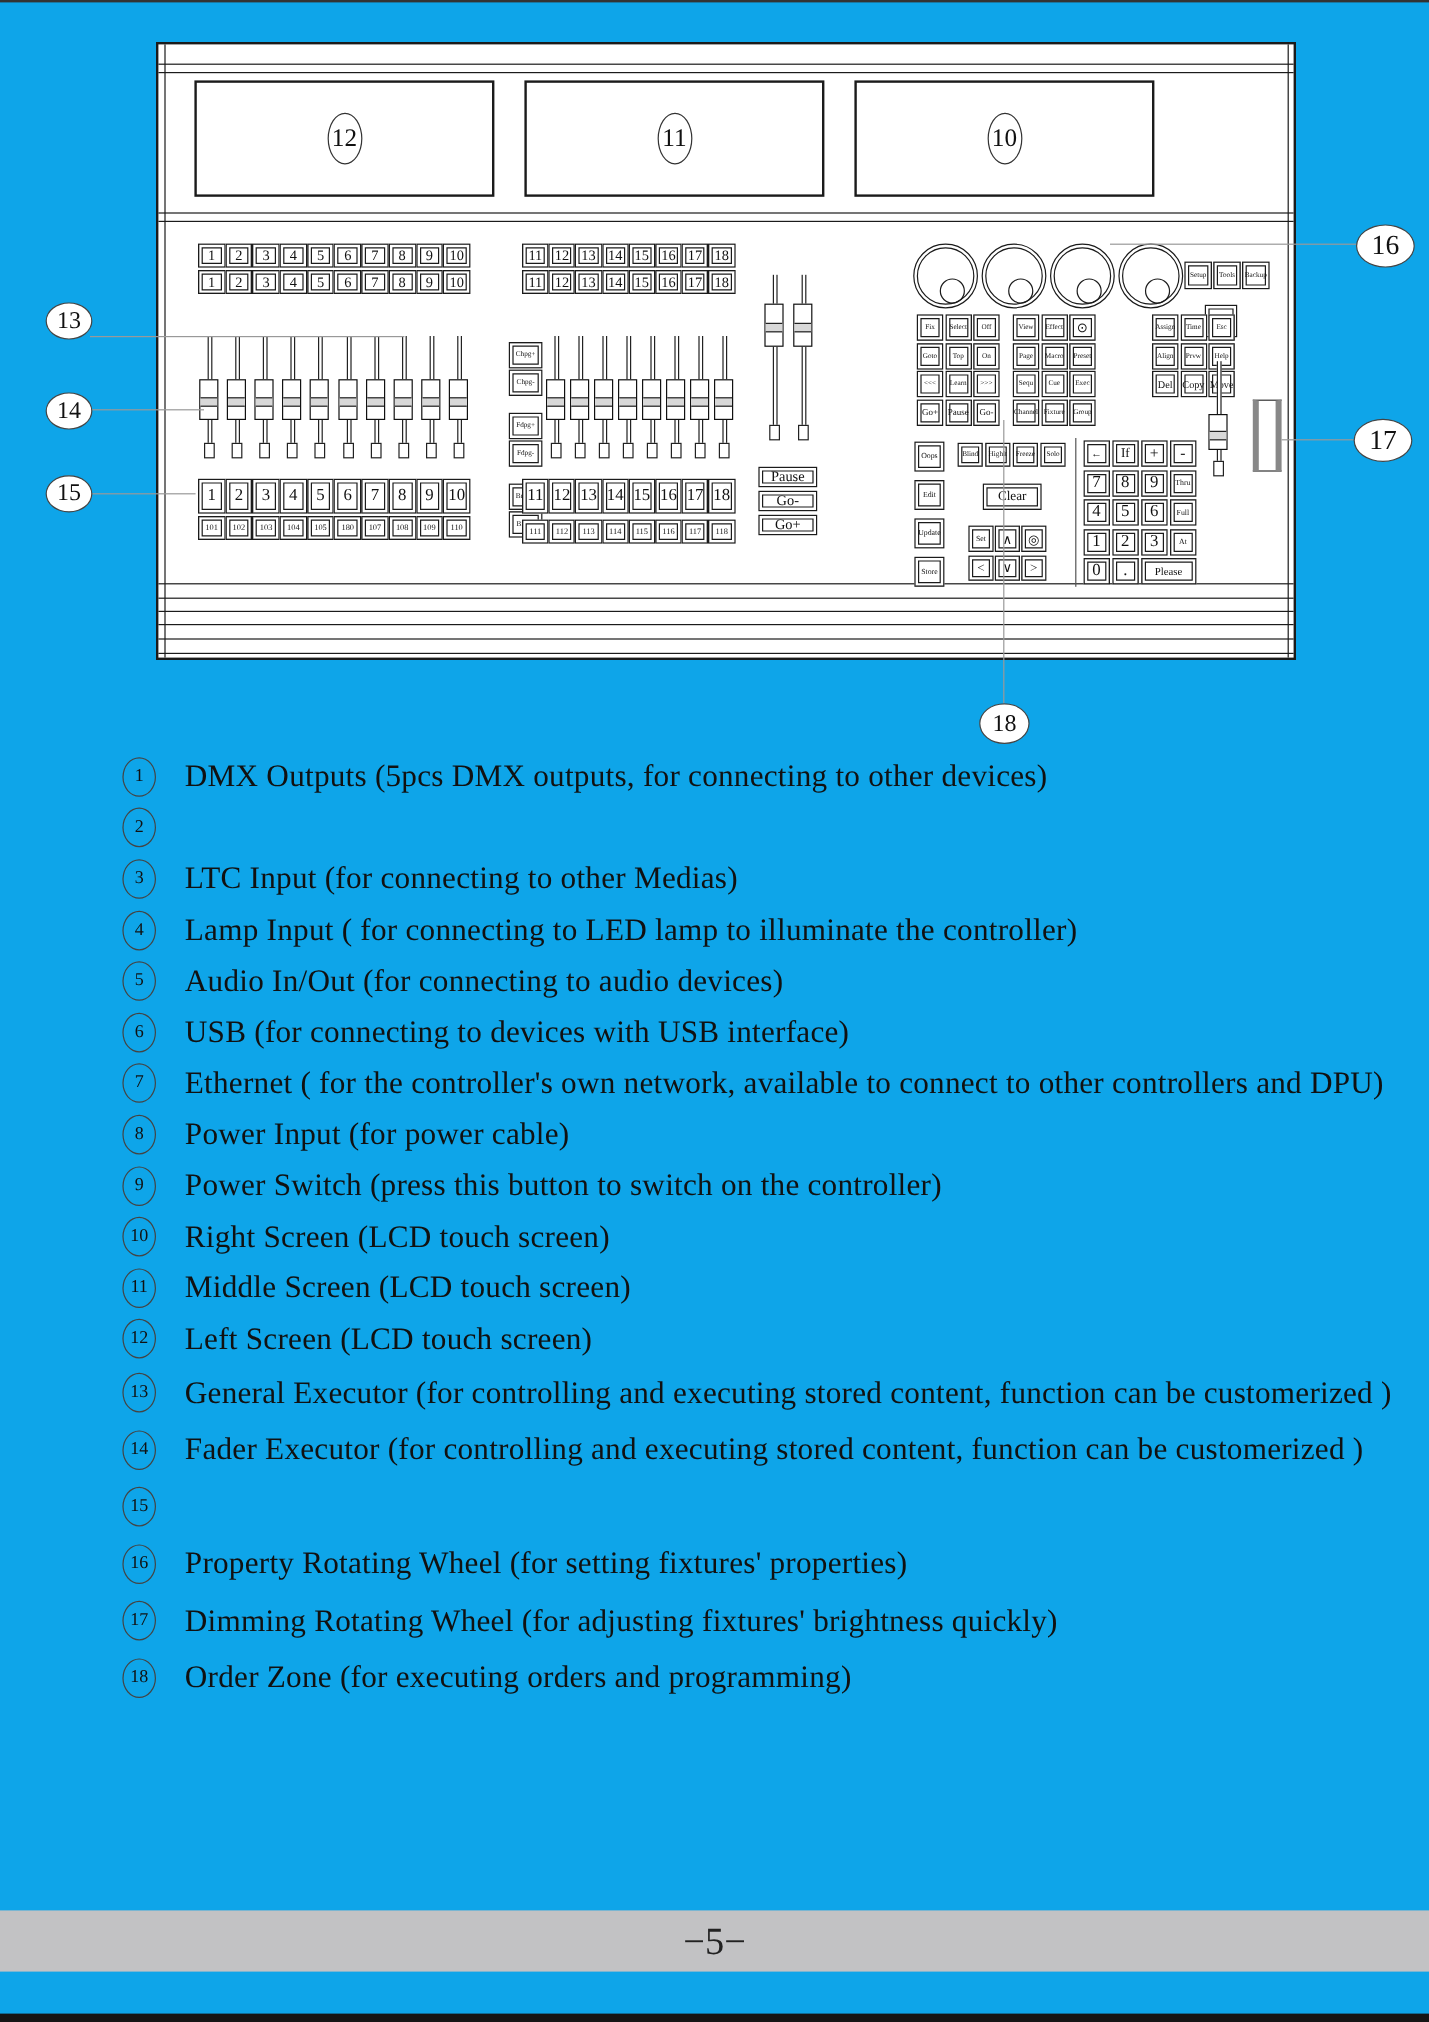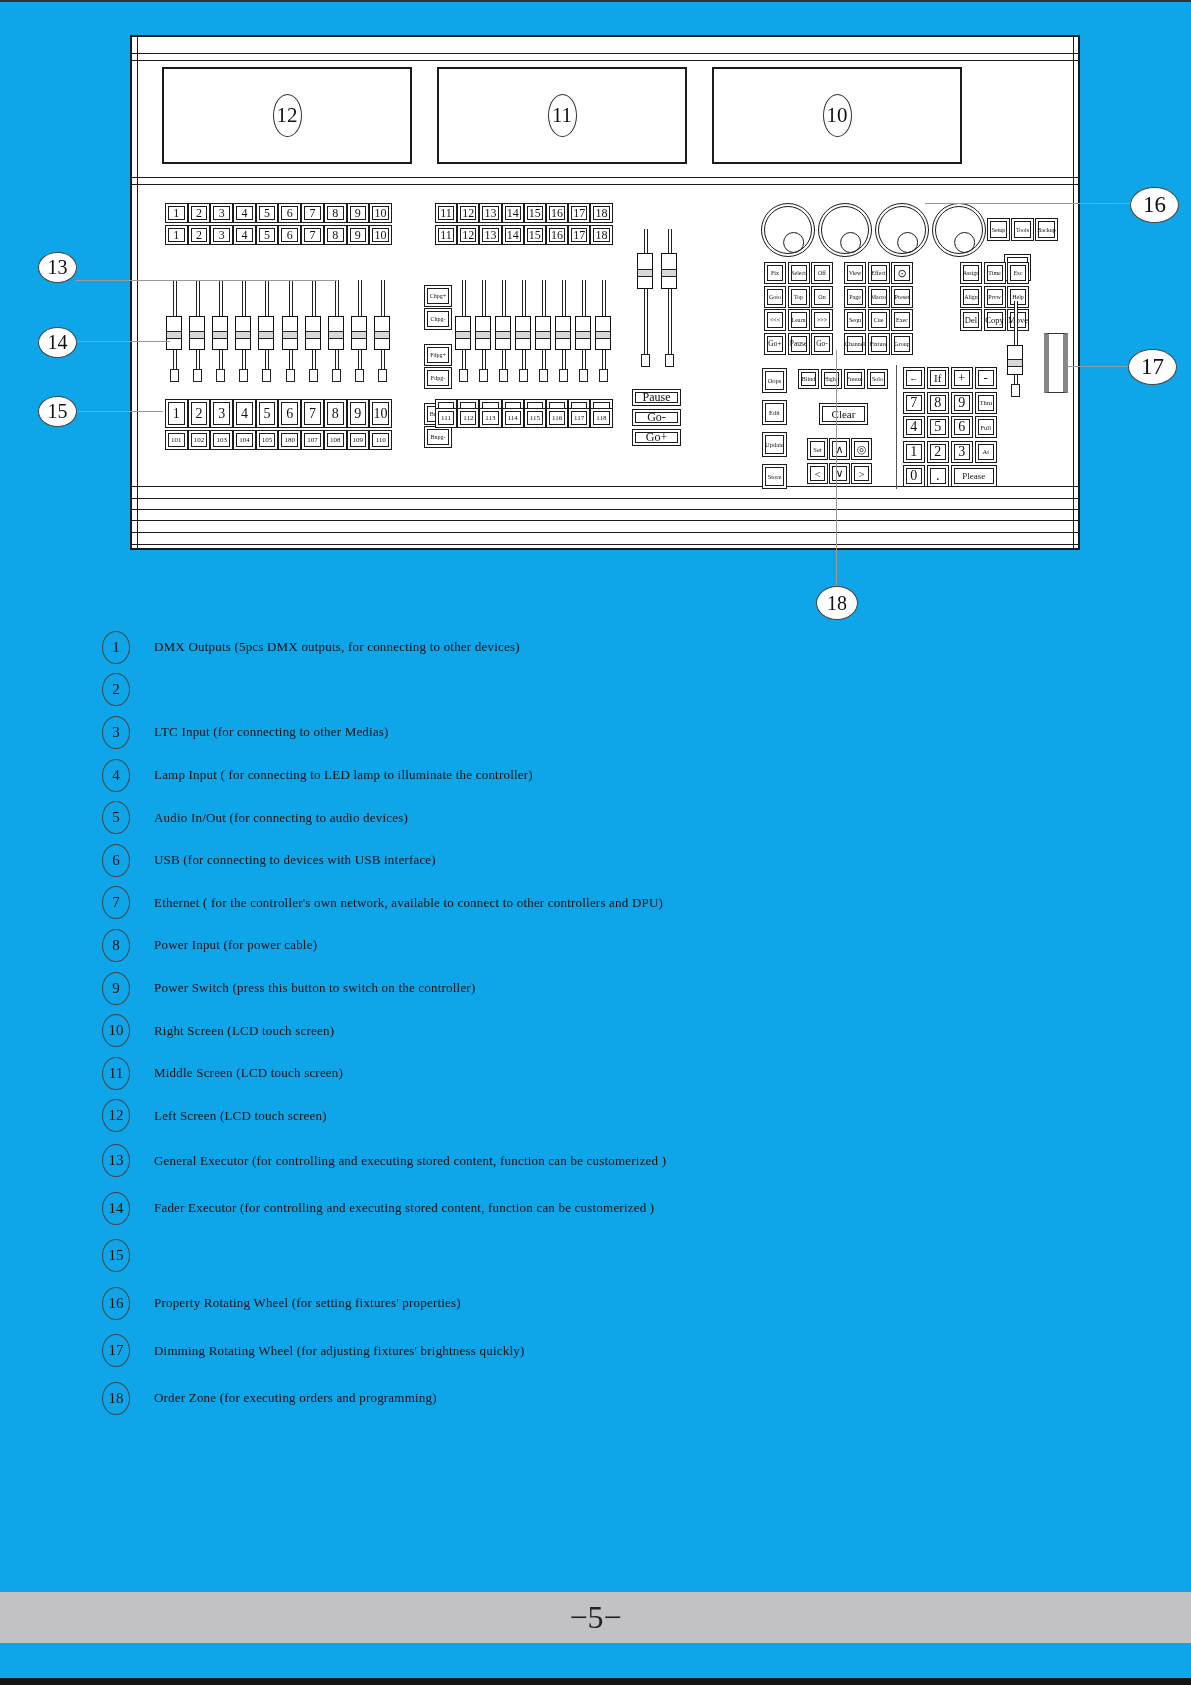--- a/index.html
+++ b/index.html
@@ -110,21 +110,21 @@
   .co-sm{width:37px;height:29px;}
   .co-lg{width:47px;height:34px;font-size:23px;}
   .co-md{width:40px;height:32px;}
 
   
   .legend{position:absolute;left:94px;top:626px;display:flex;flex-direction:column;}
   .lg-item{height:42.6px;display:flex;align-items:center;padding-left:8px;}
   .lg-item:nth-child(n+13){height:47.5px;}
   .lg-circle{width:26px;height:31px;border:1px solid #444;border-radius:50%;flex:none;
              display:flex;align-items:center;justify-content:center;font-size:15px;}
-  .lg-text{margin-left:24px;font-size:13px;letter-spacing:0.2px;}
+  .lg-text{margin-left:24px;font-size:26px;letter-spacing:0.2px;}
 
   
   .topstrip{position:absolute;left:0;top:0;width:100%;height:2px;background:#333;}
   .footband{position:absolute;left:0;top:1592px;width:100%;height:51px;background:#c2c2c4;
             display:flex;align-items:center;justify-content:center;}
   .pagenum{font-size:32px;color:#222;}
   .botstrip{position:absolute;left:0;top:1678px;width:100%;height:7px;background:#151515;}
 </style>
 </head>
 <body>
@@ -356,21 +356,21 @@
 
     <div class="k">11</div>
         <div class="k">12</div>
         <div class="k">13</div>
         <div class="k">14</div>
         <div class="k">15</div>
         <div class="k">16</div>
         <div class="k">17</div>
         <div class="k">18</div>
       </div>
-    <div class="krow krow8 tinyrow" style="left:303px;top:371px;">
+    <div class="krow krow8 tinyrow" style="left:303px;top:396px;">
 
     <div class="k">111</div>
         <div class="k">112</div>
         <div class="k">113</div>
         <div class="k">114</div>
         <div class="k">115</div>
         <div class="k">116</div>
         <div class="k">117</div>
         <div class="k">118</div>
       </div>

